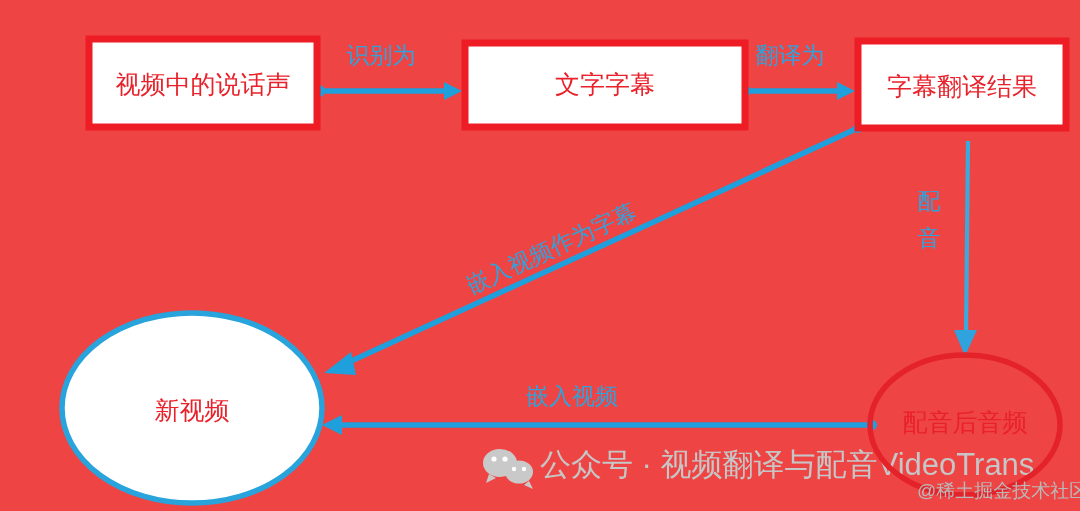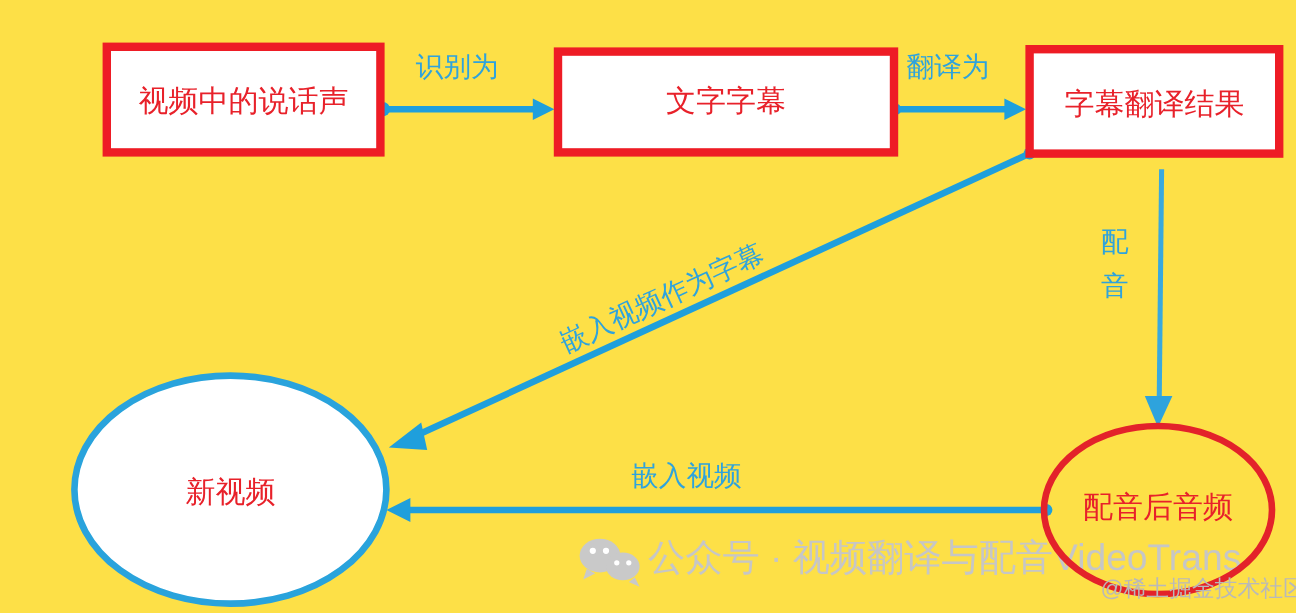--- a/index.html
+++ b/index.html
@@ -8,21 +8,21 @@
     padding: 0;
     background: #ffffff;
   }
   body {
     font-family: "Liberation Sans", "DejaVu Sans", sans-serif;
   }
   #canvas {
     position: relative;
     width: 1080px;
     height: 511px;
-    background: #fde047;
+    background: #ef4444;
     overflow: hidden;
   }
   #canvas svg {
     position: absolute;
     top: 0;
     left: 0;
   }
   .node-label {
     font-family: "Liberation Sans", "DejaVu Sans", sans-serif;
     font-size: 25px;

